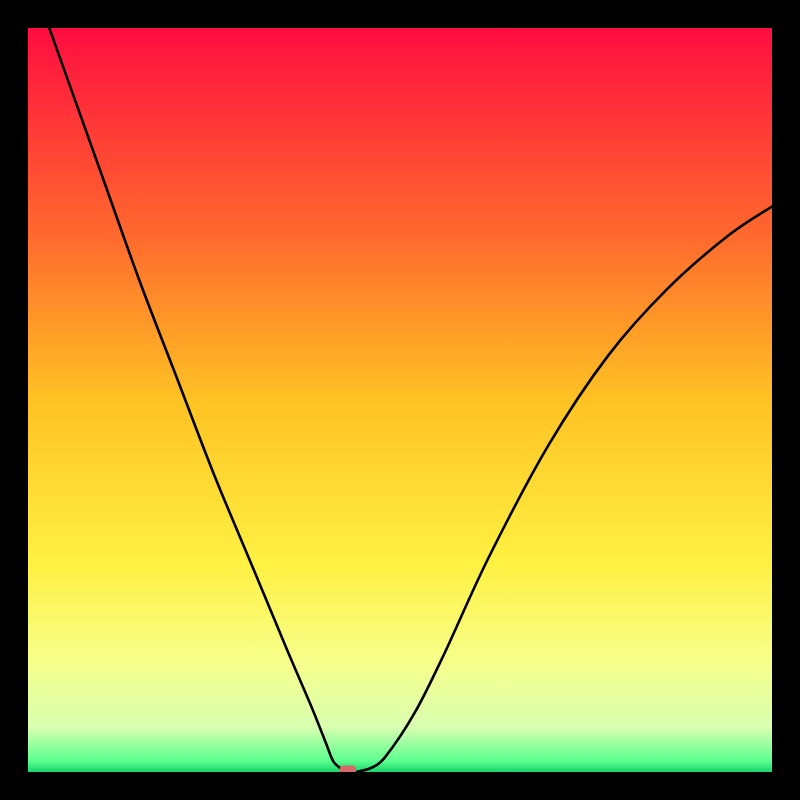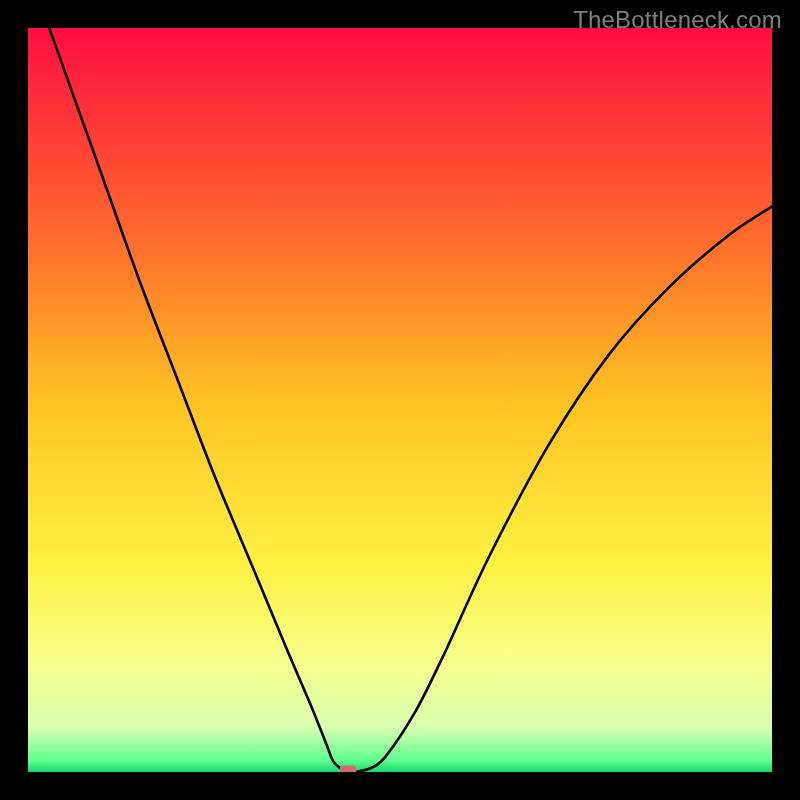--- a/index.html
+++ b/index.html
@@ -33,21 +33,20 @@
     font-size: 24px;
     color: #7f7f7f;
     letter-spacing: 0.2px;
   }
   svg { display: block; }
 </style>
 </head>
 <body>
 
 <div class="frame">
-  <div class="attrib">TheBottleneck.com</div>
   <div class="plot-area">
     <svg id="chart-svg" width="744" height="744" viewBox="0 0 744 744" preserveAspectRatio="none">
       <defs>
         <linearGradient id="bg-grad" x1="0" y1="0" x2="0" y2="1">
             <stop offset="0.00%" stop-color="#ff0d40"></stop>
             <stop offset="28.00%" stop-color="#ff6a2d"></stop>
             <stop offset="50.00%" stop-color="#ffc223"></stop>
             <stop offset="72.00%" stop-color="#fff142"></stop>
             <stop offset="85.00%" stop-color="#f7ff8a"></stop>
             <stop offset="94.00%" stop-color="#d8ffb0"></stop>

